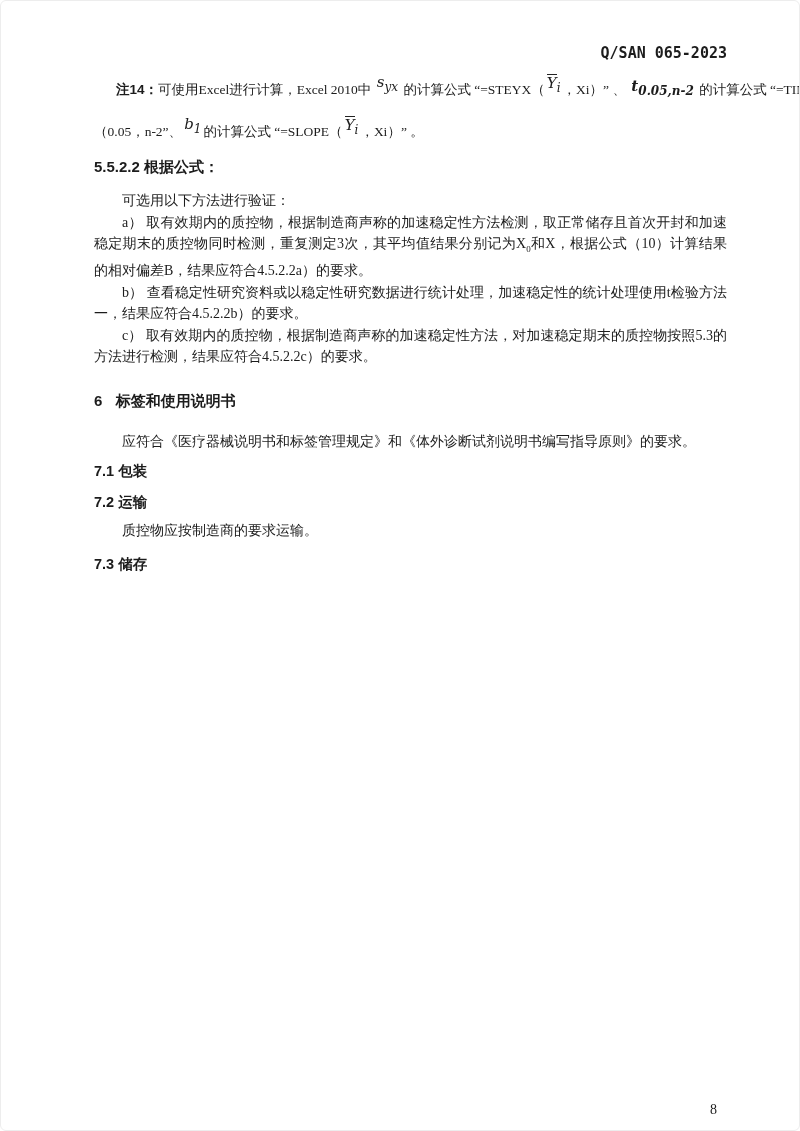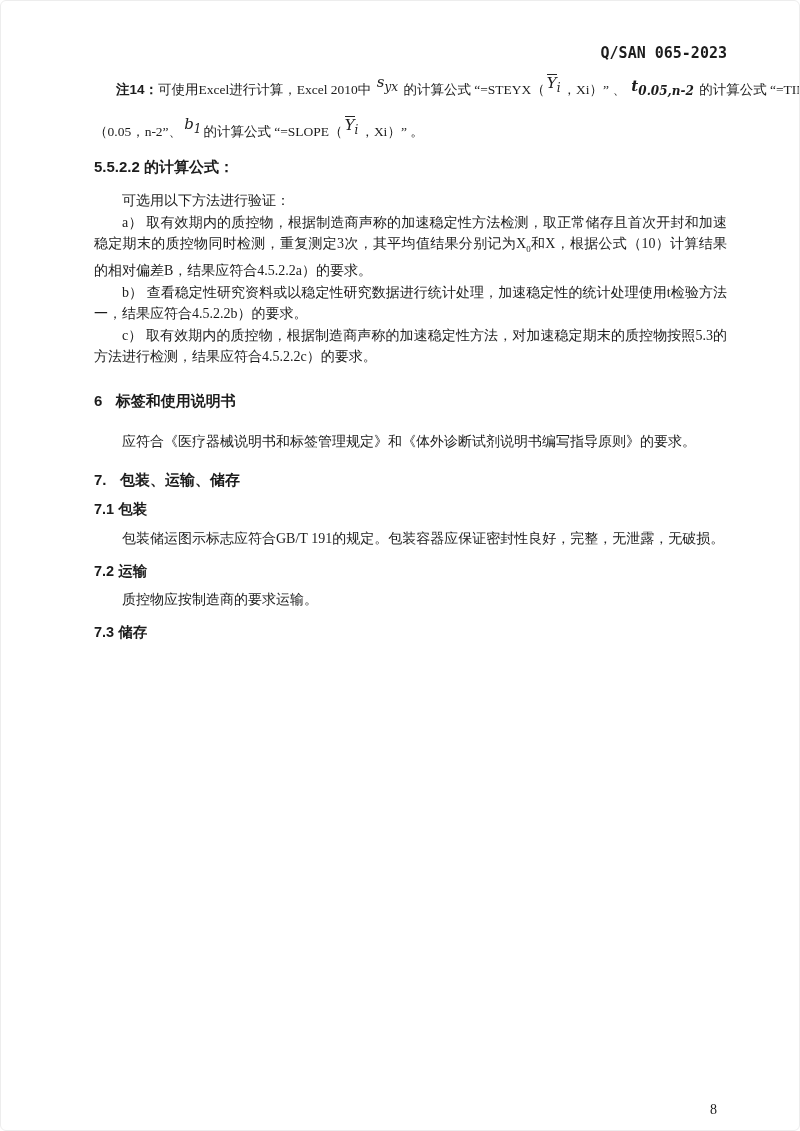--- a/index.html
+++ b/index.html
@@ -95,38 +95,36 @@
         <span class="fr fr-raised"><span class="fbase">s</span><sub>yx</sub></span>
         <span>的计算公式 “=STEYX（</span><span class="fr fr-ybar"><span class="fbase ol">Y</span><sub>i</sub></span><span>，Xi）” 、</span>
         <span class="fr fr-t"><span class="fbase">t</span><sub>0.05,n-2</sub></span>
         <span>的计算公式 “=TINV</span>
       </div>
       <div class="note-line">
         <span>（0.05，n-2”、</span><span class="fr fr-raised"><span class="fbase">b</span><sub>1</sub></span><span>的计算公式 “=SLOPE（</span><span class="fr fr-ybar"><span class="fbase ol">Y</span><sub>i</sub></span><span>，Xi）” 。</span>
       </div>
     </div>
 
-    <h3 class="h-5522">5.5.2.2 的计算公式：</h3>
+    <h3 class="h-5522">5.5.2.2 根据公式：</h3>
 
     <p class="body indent p-intro">可选用以下方法进行验证：</p>
 
     <p class="body indent"><span>a） 取有效期内的质控物，根据制造商声称的加速稳定性方法检测，取正常储存且首次开封和加速稳定期末的质控物同时检测，重复测定3次，其平均值结果分别记为X</span><sub class="xsub">0</sub><span>和X，根据公式（10）计算结果的相对偏差B，结果应符合4.5.2.2a）的要求。</span></p>
 
     <p class="body indent">b） 查看稳定性研究资料或以稳定性研究数据进行统计处理，加速稳定性的统计处理使用t检验方法一，结果应符合4.5.2.2b）的要求。</p>
 
     <p class="body indent">c） 取有效期内的质控物，根据制造商声称的加速稳定性方法，对加速稳定期末的质控物按照5.3的方法进行检测，结果应符合4.5.2.2c）的要求。</p>
 
     <h2 class="h-main h6"><span class="h-num">6</span><span>标签和使用说明书</span></h2>
 
     <p class="body indent p6">应符合《医疗器械说明书和标签管理规定》和《体外诊断试剂说明书编写指导原则》的要求。</p>
 
-    <h2 class="h-main h7"><span class="h-num">7.</span><span>包装、运输、储存</span></h2>
 
     <h3 class="h-sub h71">7.1 包装</h3>
-    <p class="body indent p71">包装储运图示标志应符合GB/T 191的规定。包装容器应保证密封性良好，完整，无泄露，无破损。</p>
 
     <h3 class="h-sub h72">7.2 运输</h3>
     <p class="body indent p72">质控物应按制造商的要求运输。</p>
 
     <h3 class="h-sub h73">7.3 储存</h3>
 
   </div>
 
   <div class="page-number">8</div>
 </div>

